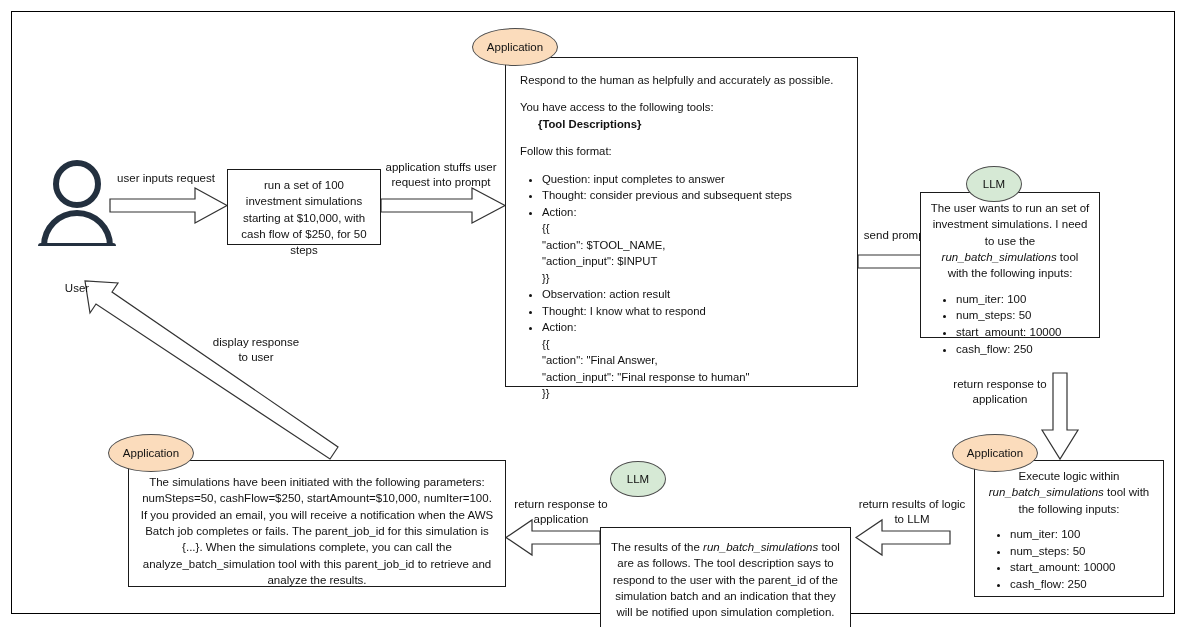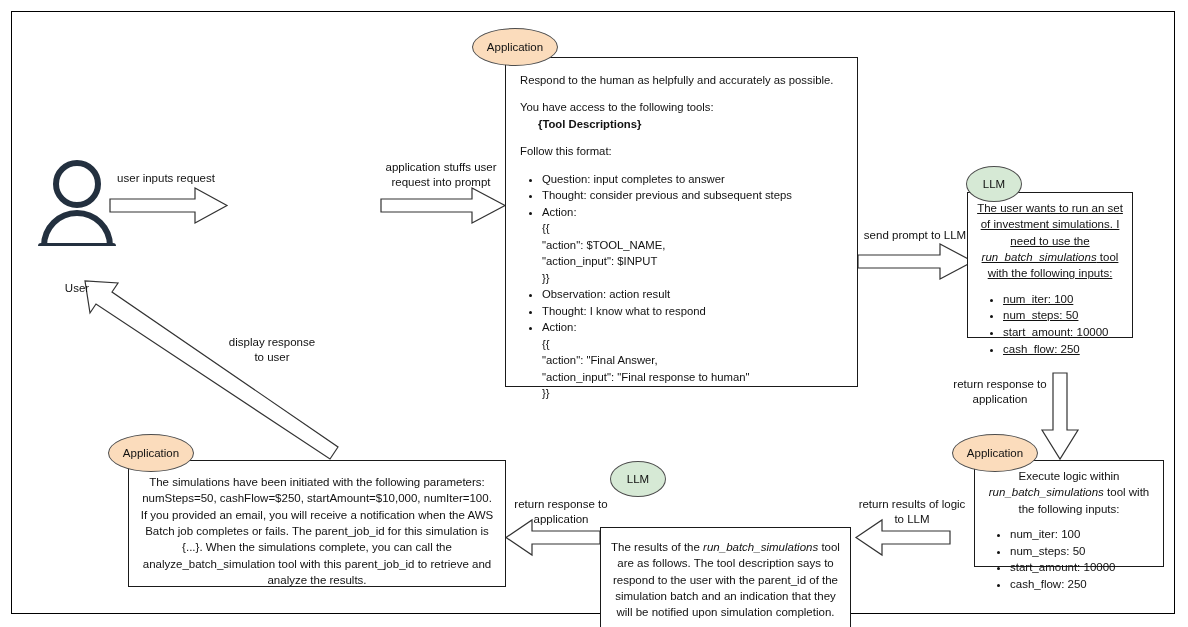--- a/index.html
+++ b/index.html
@@ -159,23 +159,26 @@
 
   <div class="label" style="left:938px;top:377px;width:124px;">return response to
 application</div>
 
   <div class="label" style="left:851px;top:497px;width:122px;">return results of logic
 to LLM</div>
 
   <div class="label" style="left:500px;top:497px;width:122px;">return response to
 application</div>
 
-  <div class="label" style="left:212px;top:335px;width:120px;">display response
+  <div class="label" style="left:196px;top:335px;width:120px;">display response
 to user</div>
 
+  <div class="box" style="left:227px;top:169px;width:154px;height:76px;">
+    <div class="box-inner">run a set of 100 investment simulations starting at $10,000, with cash flow of $250, for 50 steps</div>
+  </div>
 
   <div class="box" style="left:505px;top:57px;width:353px;height:330px;">
     <div class="prompt-body">
       <p>Respond to the human as helpfully and accurately as possible.</p>
       <p>
         <span>You have access to the following tools:</span><br>
         <span class="tools">{Tool Descriptions}</span>
       </p>
       <p>Follow this format:</p>
       <ul>
@@ -191,34 +194,34 @@
         <li>Action:</li>
         <li class="plain-line code">{{
 "action": "Final Answer,
 "action_input": "Final response to human"
 }}</li>
       </ul>
     </div>
   </div>
   <div class="tag tag-app" style="left:472px;top:28px;width:86px;height:38px;">Application</div>
 
-  <div class="box" style="left:967px;top:192px;width:166px;height:146px;text-decoration:underline;">
+  <div class="box" style="left:920px;top:192px;width:180px;height:146px;">
     <div class="box-inner">
       <span>The user wants to run an set of investment simulations. I need to use the </span><span class="ital">run_batch_simulations</span><span> tool with the following inputs:</span>
       <ul class="bullets">
         <li>num_iter: 100</li>
         <li>num_steps: 50</li>
         <li>start_amount: 10000</li>
         <li>cash_flow: 250</li>
       </ul>
     </div>
   </div>
   <div class="tag tag-llm" style="left:966px;top:166px;width:56px;height:36px;">LLM</div>
 
-  <div class="box" style="left:974px;top:460px;width:190px;height:107px;">
+  <div class="box" style="left:974px;top:460px;width:190px;height:137px;">
     <div class="box-inner">
       <span>Execute logic within </span><span class="ital">run_batch_simulations</span><span> tool with the following inputs:</span>
       <ul class="bullets">
         <li>num_iter: 100</li>
         <li>num_steps: 50</li>
         <li>start_amount: 10000</li>
         <li>cash_flow: 250</li>
       </ul>
     </div>
   </div>

